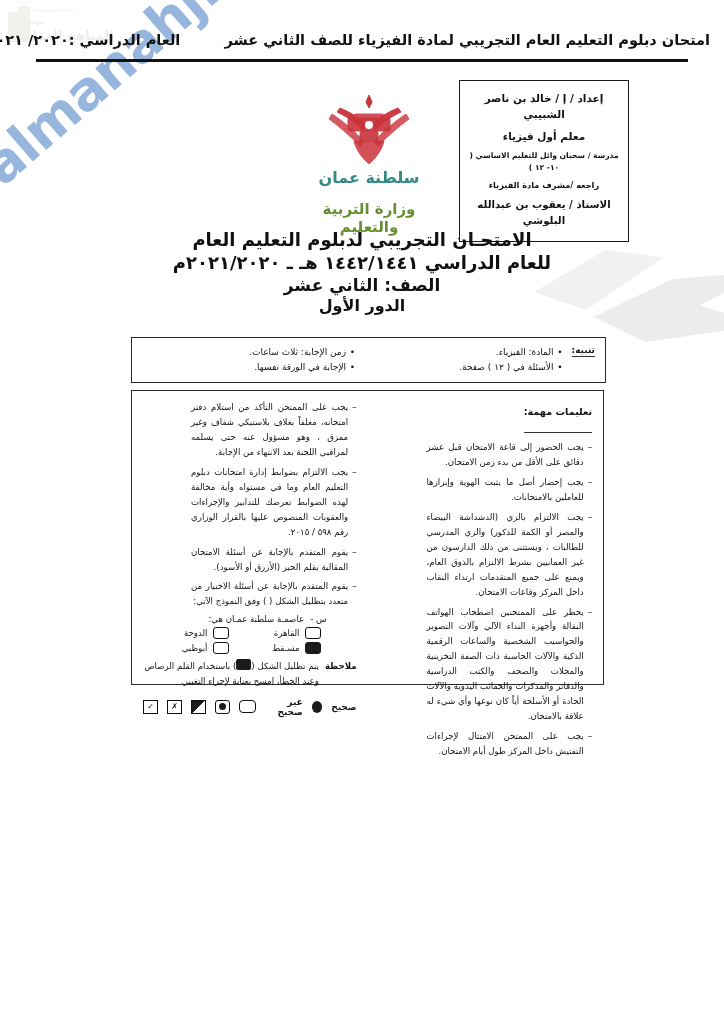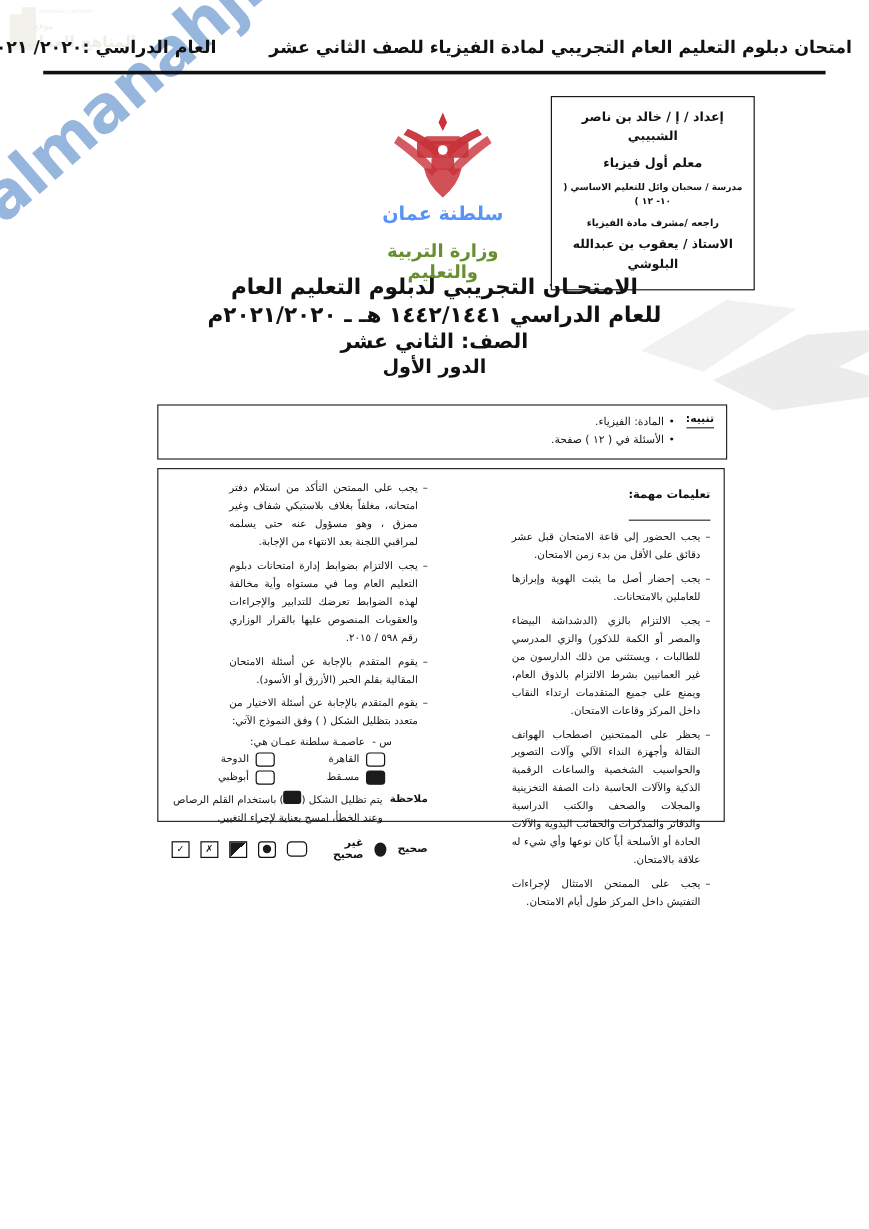--- a/index.html
+++ b/index.html
@@ -45,21 +45,21 @@
     direction:rtl;text-align:center;
     font-size:14.5px;font-weight:700;color:#111;white-space:nowrap;
   }
   .top-line .seg{display:inline-block;}
   .gap{display:inline-block;width:34px;}
   .rule{position:absolute;top:59px;right:36px;left:36px;height:3px;background:#111;}
 
   
   .emblem{position:absolute;left:294px;top:92px;width:150px;height:118px;text-align:center;}
   .emblem svg{display:block;margin:0 auto;}
-  .emb-t1{font-size:16px;font-weight:700;color:#3b82f6;margin-top:-2px;letter-spacing:1px;opacity:.85;}
+  .emb-t1{font-size:16px;font-weight:700;color:#0f766e;margin-top:-2px;letter-spacing:1px;opacity:.85;}
   .emb-t2{font-size:15px;font-weight:700;color:#4d7c0f;margin-top:13px;letter-spacing:1px;opacity:.85;}
 
   
   .teacher-box{
     position:absolute;left:459px;top:80px;width:154px;
     border:1.4px solid #1a1a1a;background:#fff;
     padding:9px 7px 12px;direction:rtl;text-align:center;line-height:1.55;
   }
   .teacher-box .l1{font-size:10.5px;font-weight:700;}
   .teacher-box .l2{font-size:10.5px;font-weight:700;margin-top:5px;}
@@ -191,20 +191,28 @@
   <div class="notice-box">
     <div class="notice-right">
       <span class="nr-head">تنبيه:</span>
       <span class="nlist">
         <span class="nitem" style="display:block;">
           <span class="bul">•</span><span>المادة: الفيزياء.</span>
         </span>
         <span class="nitem" style="display:block;">
           <span class="bul">•</span><span>الأسئلة في ( ١٢ ) صفحة.</span>
         </span>
+      </span>
+    </div>
+    <div class="notice-left">
+      <span class="nitem" style="display:block;">
+        <span class="bul">•</span><span>زمن الإجابة: ثلاث ساعات.</span>
+      </span>
+      <span class="nitem" style="display:block;">
+        <span class="bul">•</span><span>الإجابة في الورقة نفسها.</span>
       </span>
     </div>
   </div>
 
   <div class="inst-box">
 
     <div class="col col-right">
       <div class="col-head">تعليمات مهمة:</div>
       <div class="li">
         <span class="dash">–</span>

